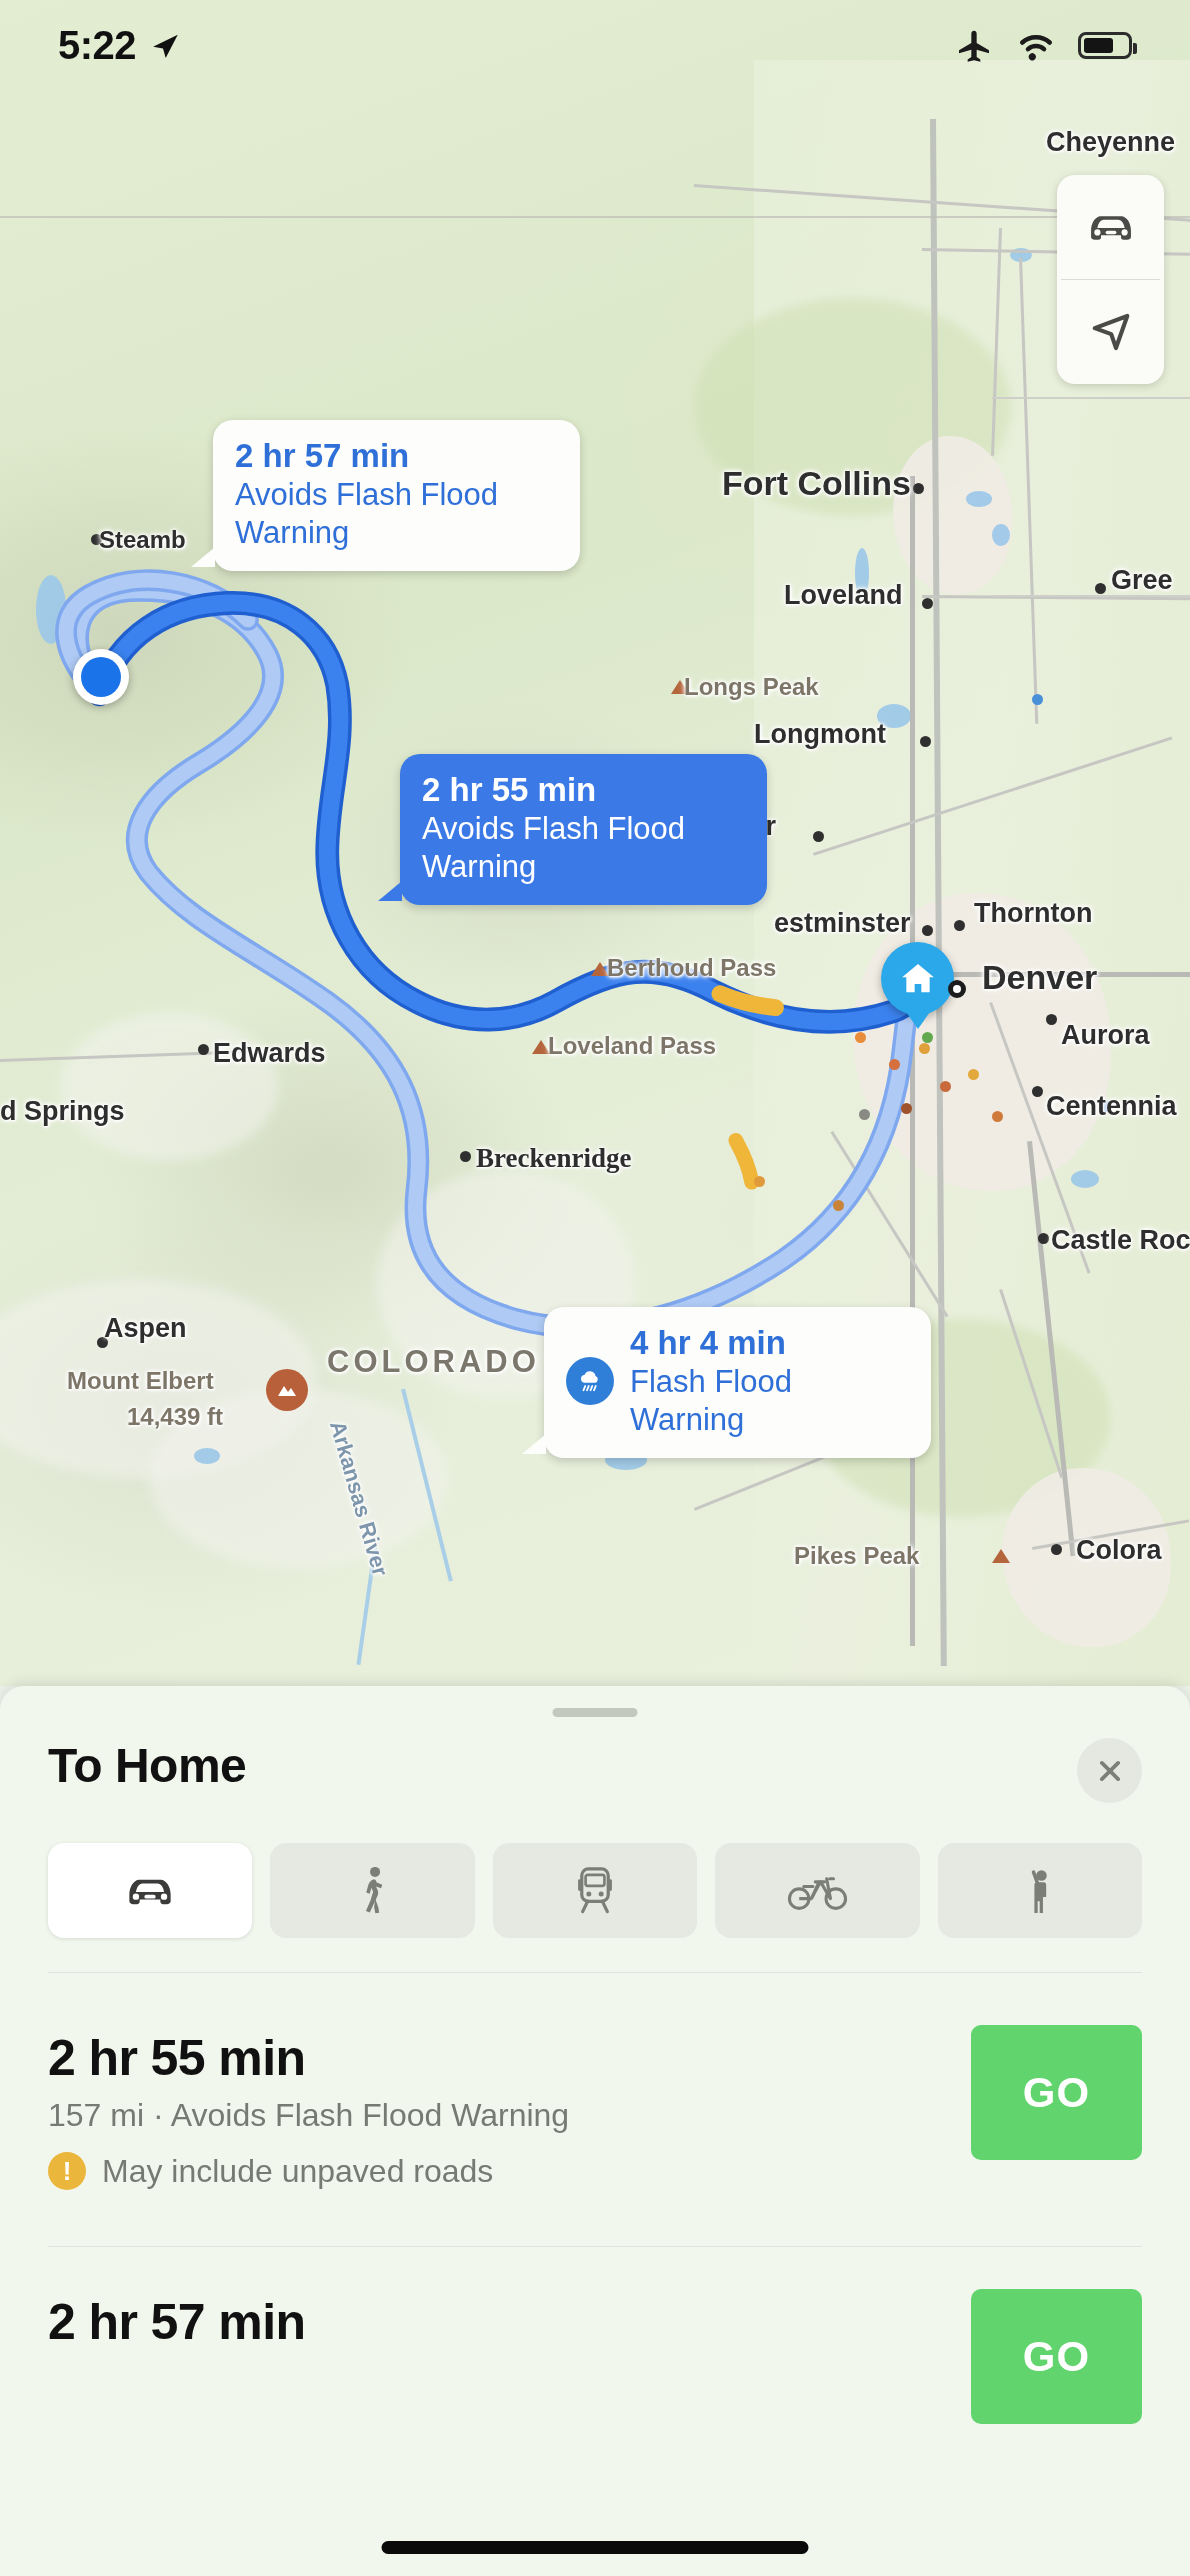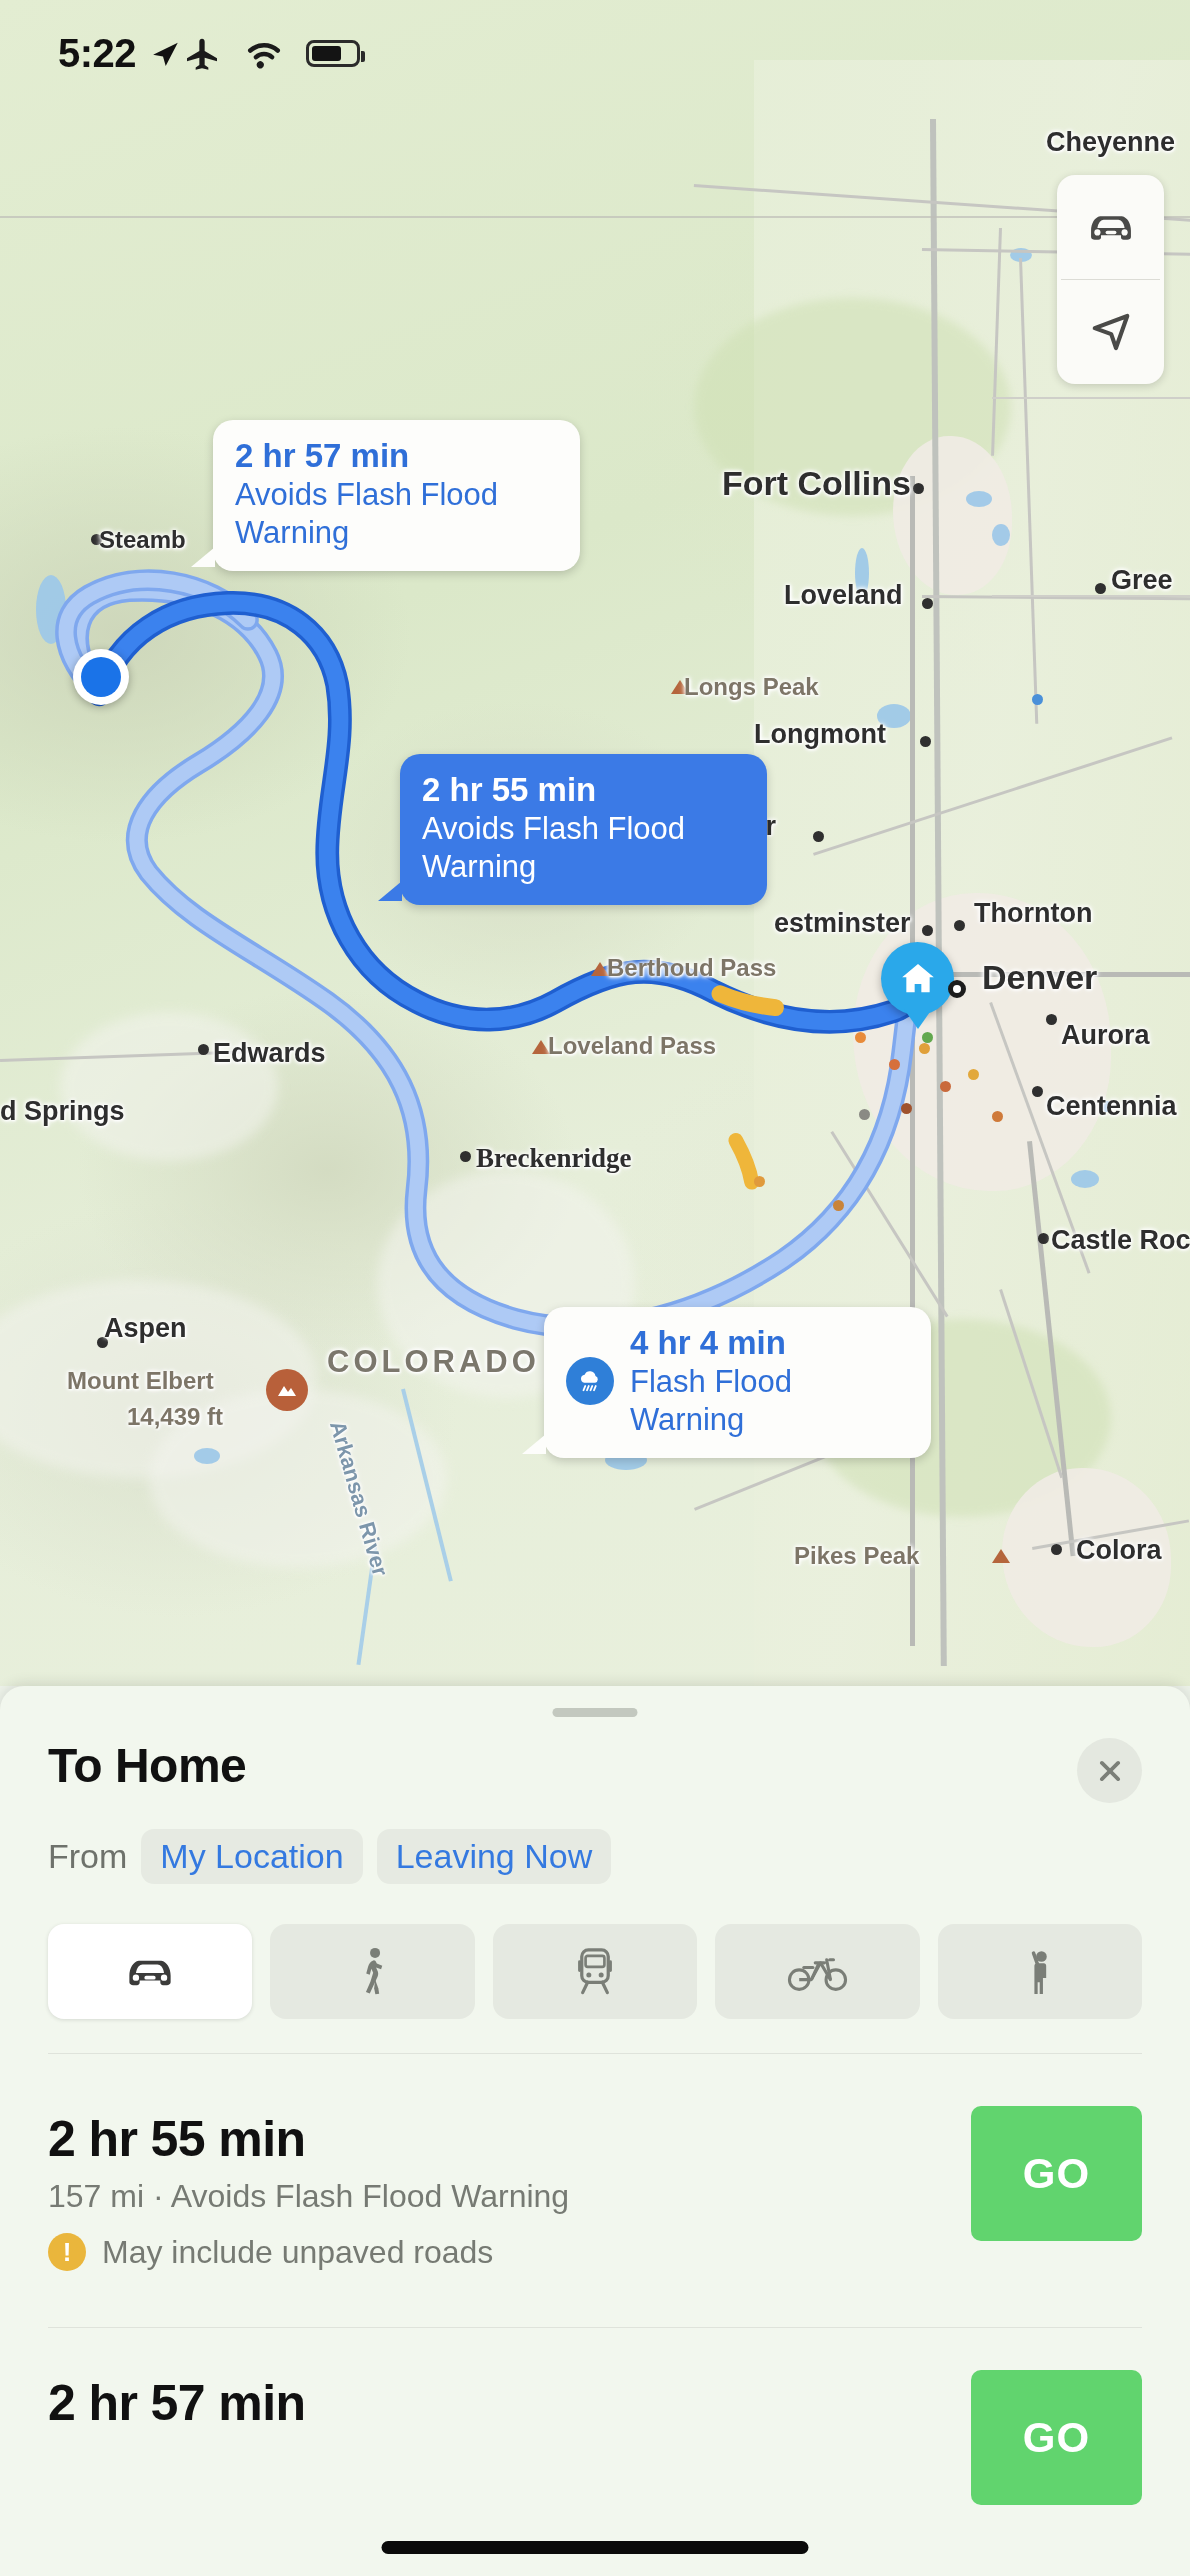--- a/index.html
+++ b/index.html
@@ -132,21 +132,21 @@
   .callout.with-icon { display:flex; align-items:center; gap:16px; }
   .rain-badge {
     width:48px; height:48px; border-radius:50%; background:#2f7fd8;
     flex:0 0 48px; display:flex; align-items:center; justify-content:center;
   }
 
   
   #statusbar {
     position:absolute; left:0; top:0; width:1190px; height:91px;
     z-index:40; display:flex; align-items:center;
-    justify-content:flex-start; padding:0 58px;margin-top:8px;
+    justify-content:space-between; padding:0 58px;
   }
   .sb-left { display:flex; align-items:center; gap:12px; }
   .sb-time { font-size:40px; font-weight:700; color:#111; letter-spacing:-0.5px; }
   .sb-right { display:flex; align-items:center; gap:22px; }
   .battery {
     width:54px;height:27px;border:3px solid #2b2b2b;border-radius:8px;
     position:relative; padding:3px;
   }
   .battery::after{
     content:"";position:absolute;right:-8px;top:8px;width:4px;height:11px;
@@ -456,25 +456,20 @@
   <div class="sheet-pad">
     <div id="sheet-head">
       <div id="sheet-title">To Home</div>
       <div id="close-btn">
         <svg width="30" height="30" viewBox="0 0 24 24">
           <path d="M5.5 5.5 L18.5 18.5 M18.5 5.5 L5.5 18.5" stroke="#7b7f78" stroke-width="3" stroke-linecap="round"></path>
         </svg>
       </div>
     </div>
 
-    <div id="fromrow">
-      <span class="from-label">From</span>
-      <span class="chip">My Location</span>
-      <span class="chip">Leaving Now</span>
-    </div>
 
     <div id="modes">
       <div class="mode active">
         <svg width="60" height="40" viewBox="0 0 64 40">
           <path d="M10 24 C10 16 14 9 20 8 H44 C50 9 54 16 54 24 V31 C54 33 52 34 50 34 H46 C44 34 43 33 43 31 V29 H21 V31 C21 33 20 34 18 34 H14 C12 34 10 33 10 31 Z" fill="#3b3b3a"></path>
           <path d="M17 21 C18 15 21 12 24 12 H40 C43 12 46 15 47 21 Z" fill="#ffffff"></path>
           <circle cx="17" cy="26" r="3.4" fill="#ffffff"></circle>
           <circle cx="47" cy="26" r="3.4" fill="#ffffff"></circle>
           <rect x="26" y="24" width="12" height="4" rx="2" fill="#ffffff"></rect>
         </svg>

